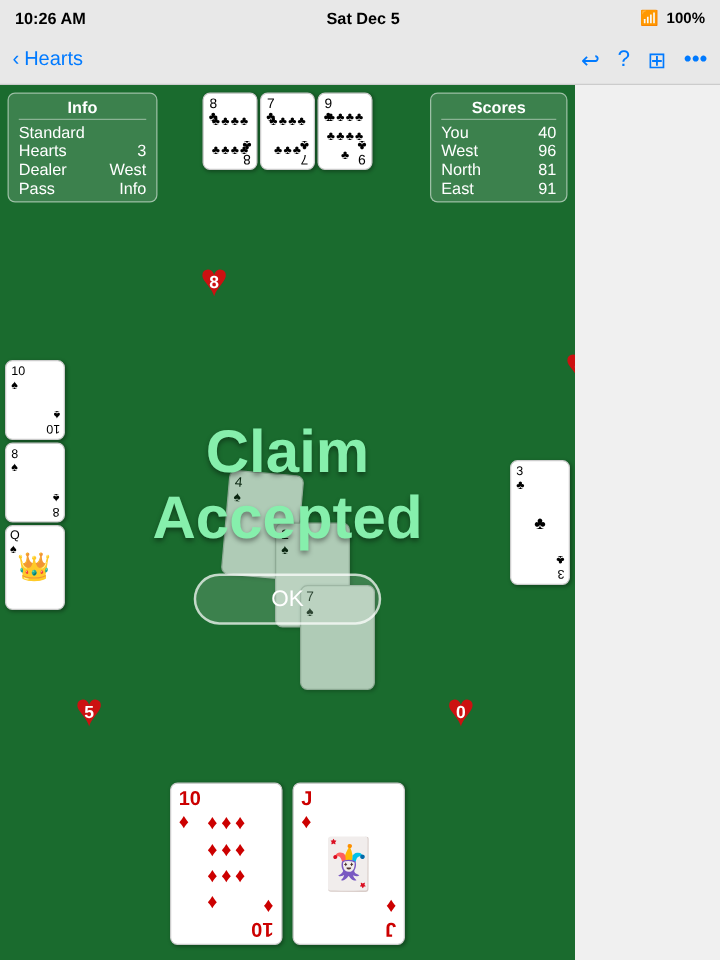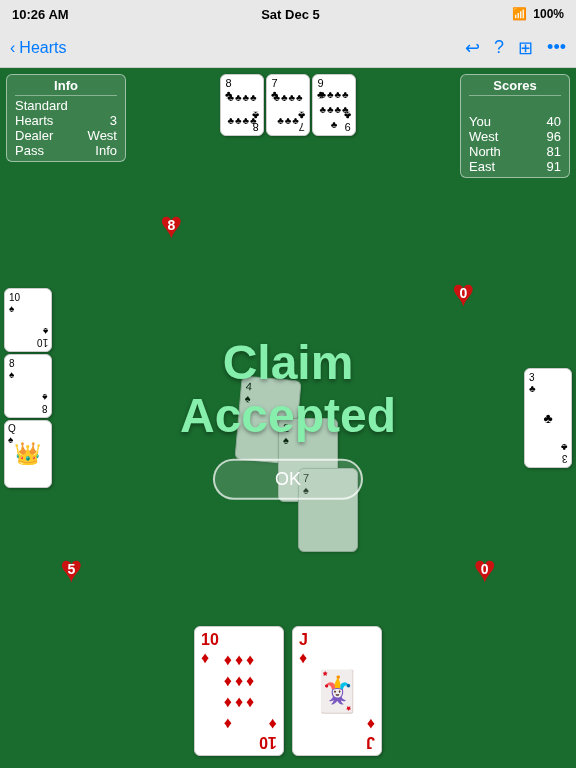--- a/index.html
+++ b/index.html
@@ -43,21 +43,21 @@
       color: #007aff; font-size: 16px; cursor: pointer;
     }
     #nav-bar .nav-icons {
       display: flex; align-items: center; gap: 14px;
       color: #007aff; font-size: 18px;
     }
     #nav-bar .nav-icons span { cursor: pointer; }
 
     
     #game-area {
-      width: 576px;
+      width: 460px;
       height: 700px;
       background: #1a6b2e;
       position: relative;
       overflow: hidden;
     }
 
     
     #info-panel {
       position: absolute;
       top: 6px;
@@ -94,21 +94,21 @@
       padding: 3px 8px;
       color: white;
       font-size: 13px;
       min-width: 110px;
     }
     #scores-panel .panel-title {
       text-align: center;
       font-weight: 700;
       border-bottom: 1px solid rgba(255,255,255,0.4);
       padding-bottom: 2px;
-      margin-bottom: 18px;
+      margin-bottom: 2px;
     }
     #scores-panel .score-row {
       display: flex;
       justify-content: space-between;
       gap: 24px;
     }
 
     
     #top-cards {
       position: absolute;

